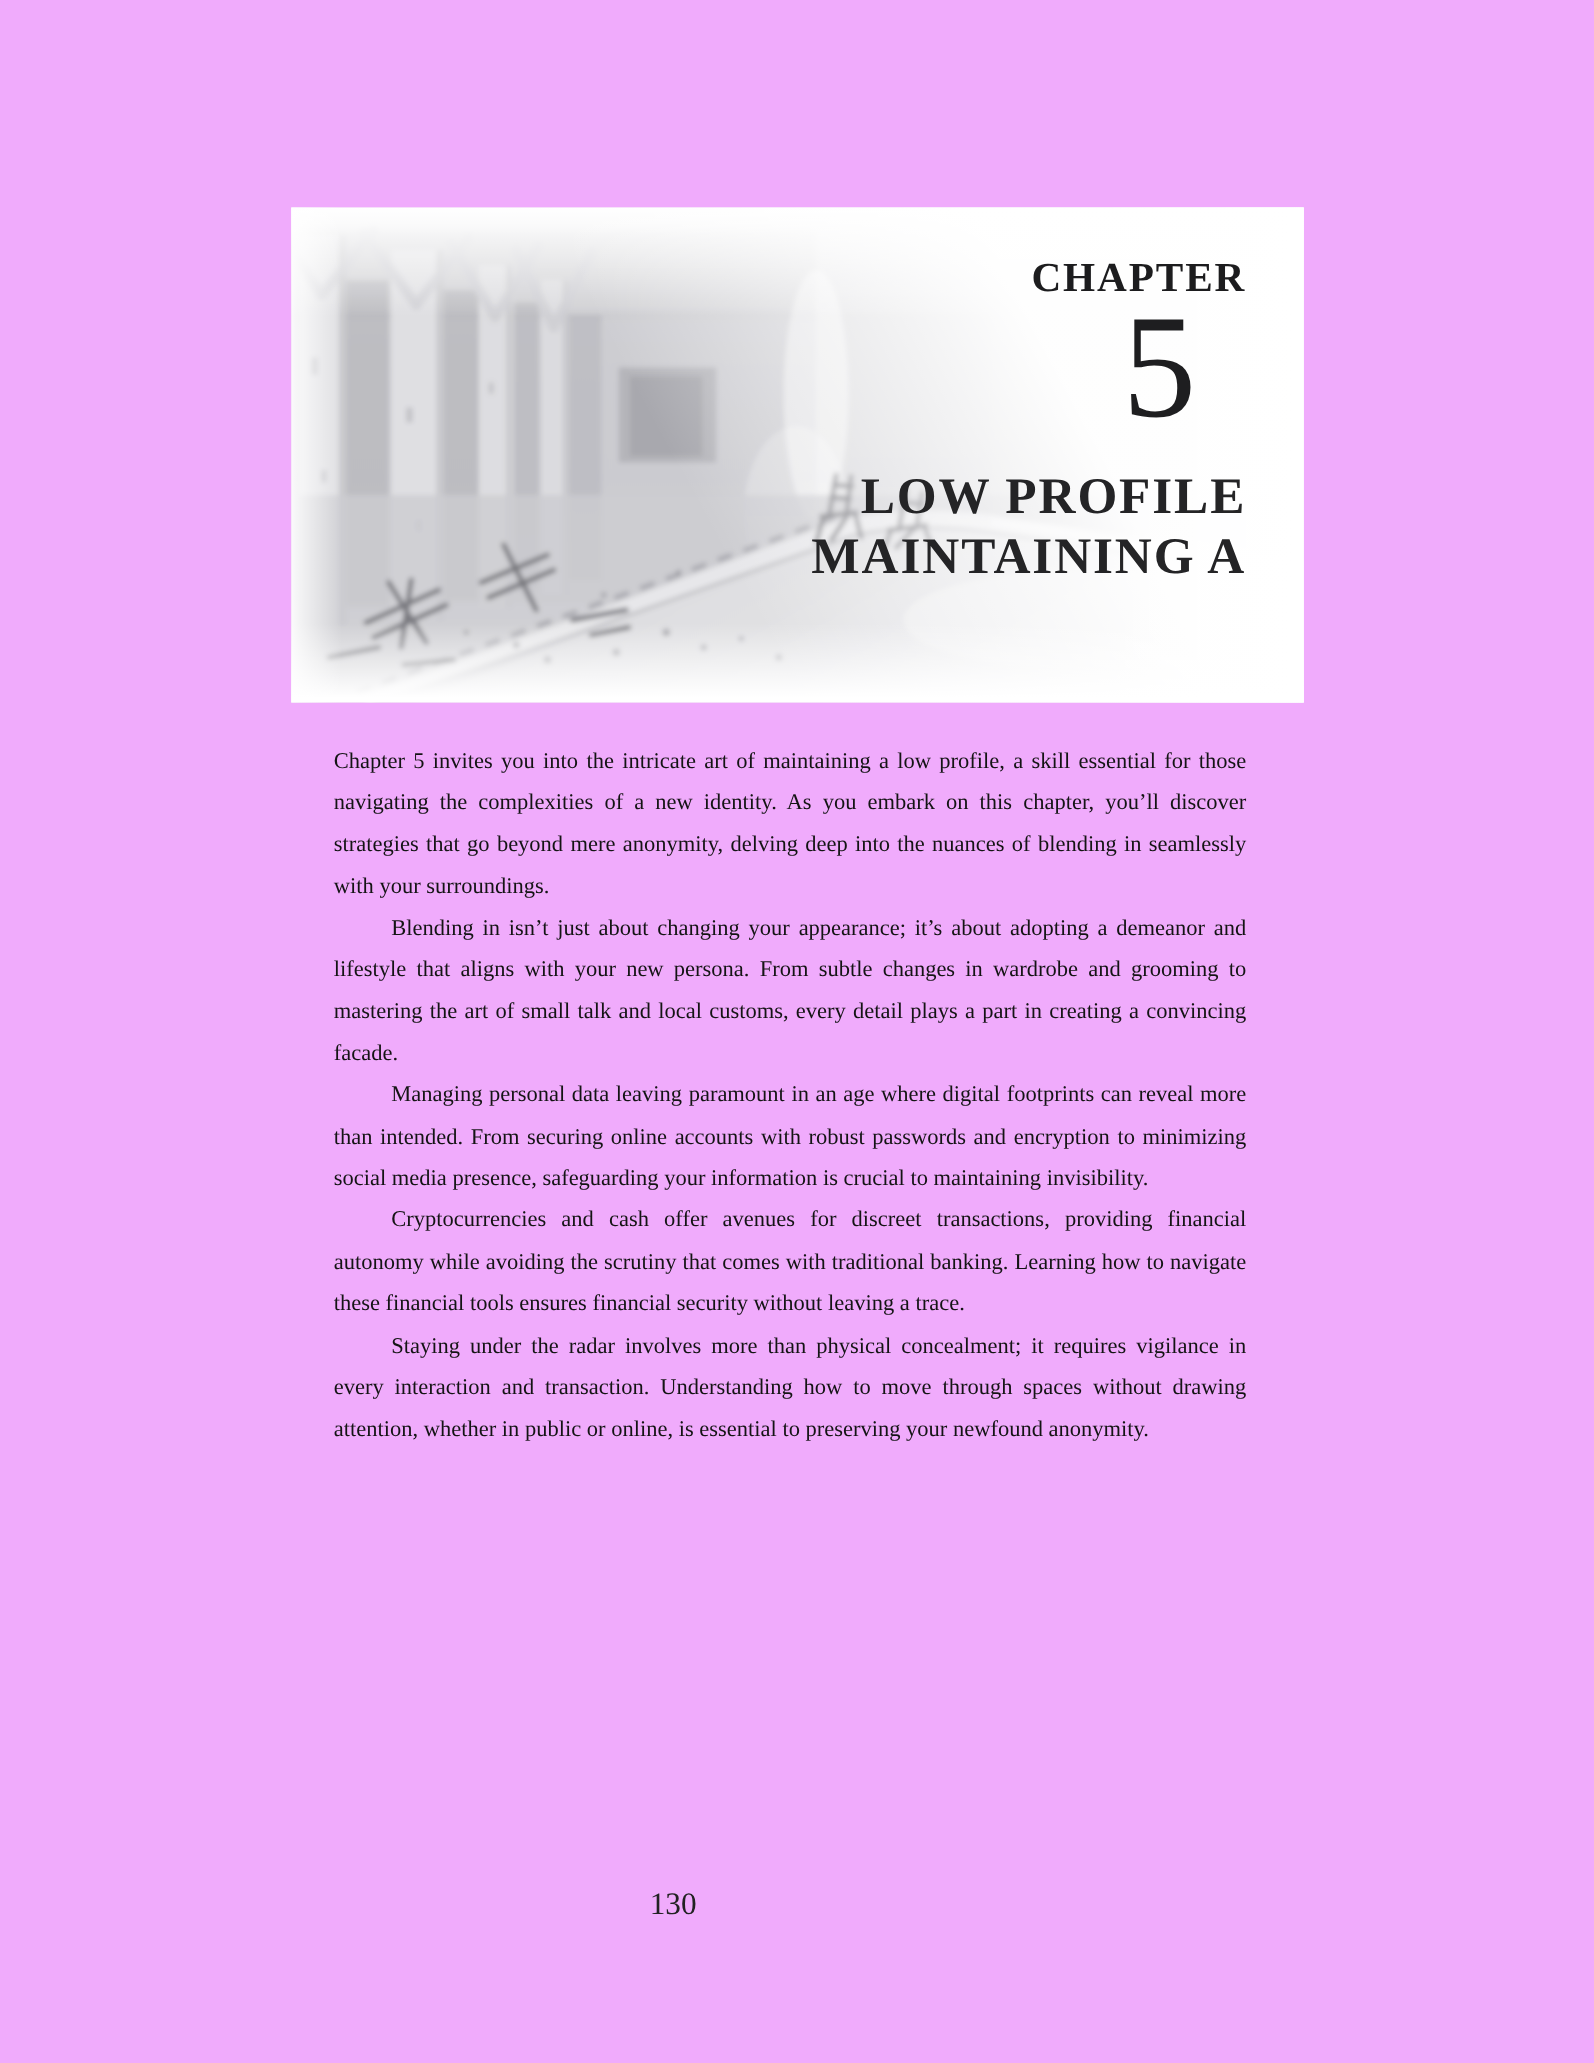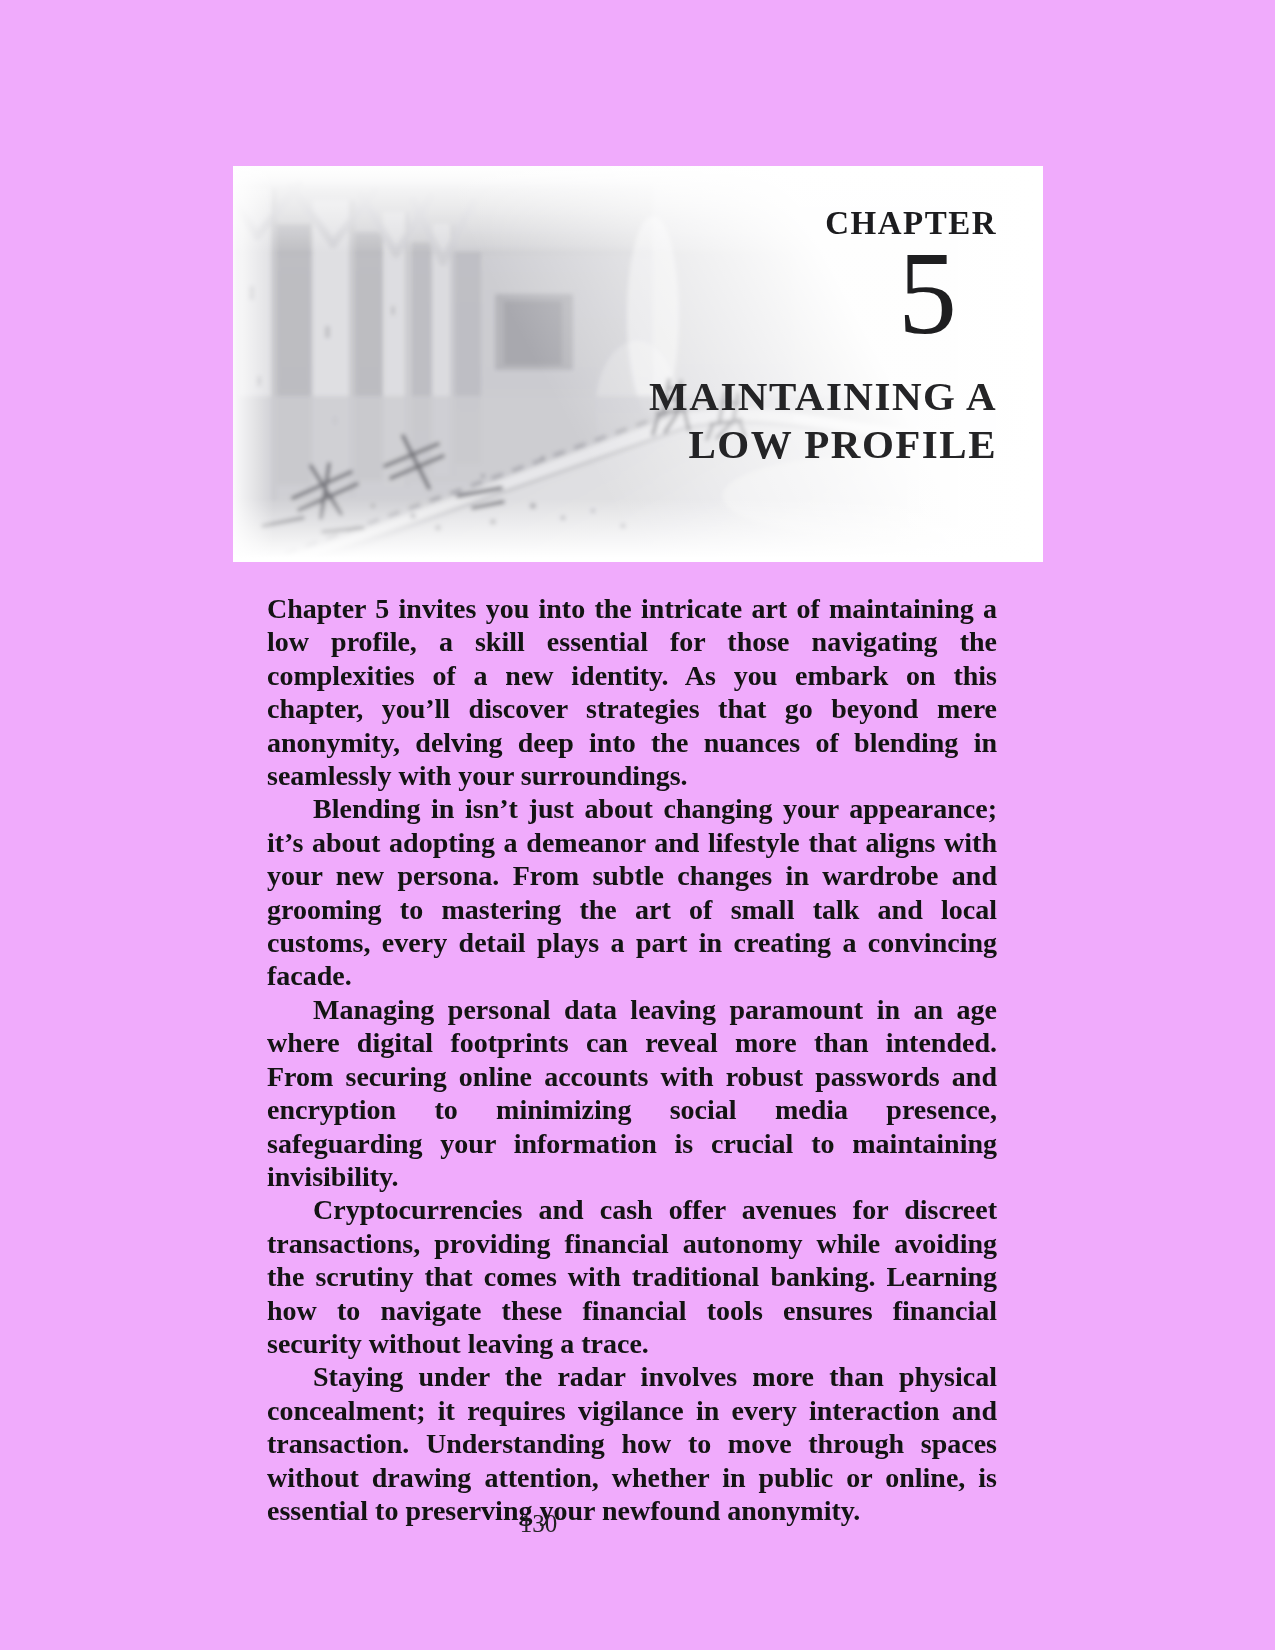--- a/index.html
+++ b/index.html
@@ -37,24 +37,23 @@
     position:absolute;top:372px;right:278px;
     text-align:right;
     font-size:41px;line-height:48px;letter-spacing:1.5px;
     color:#242426;font-weight:bold;
     white-space:nowrap;
   }
 
   
   .body-text{
     position:absolute;left:267px;top:592px;width:730px;
-    font-size:28px;line-height:33.4px;
+    font-size:18px;line-height:33.4px;
     text-align:justify;
     color:#141414;
-    font-weight:bold;
   }
   .body-text p{margin:0;text-indent:46px;}
   .body-text p:first-child{text-indent:0;}
 
   
   .page-number{
     position:absolute;top:1510px;left:0;width:1077px;
     text-align:center;font-size:25px;color:#222;
   }
 </style>
@@ -192,22 +191,22 @@
     <div class="ov f-top"></div>
     <div class="ov f-corner"></div>
     <div class="ov f-right"></div>
     <div class="ov f-bottom"></div>
     <div class="ov f-left"></div>
   </div>
 
   <div class="chapter-label">CHAPTER</div>
   <div class="chapter-number">5</div>
   <div class="chapter-title">
+    <div>LOW PROFILE</div>
     <div>MAINTAINING A</div>
-    <div>LOW PROFILE</div>
   </div>
 
   <div class="body-text">
     <p>Chapter 5 invites you into the intricate art of maintaining a low profile, a skill essential for those navigating the complexities of a new identity. As you embark on this chapter, you’ll discover strategies that go beyond mere anonymity, delving deep into the nuances of blending in seamlessly with your surroundings.</p>
     <p>Blending in isn’t just about changing your appearance; it’s about adopting a demeanor and lifestyle that aligns with your new persona. From subtle changes in wardrobe and grooming to mastering the art of small talk and local customs, every detail plays a part in creating a convincing facade.</p>
     <p>Managing personal data leaving paramount in an age where digital footprints can reveal more than intended. From securing online accounts with robust passwords and encryption to minimizing social media presence, safeguarding your information is crucial to maintaining invisibility.</p>
     <p>Cryptocurrencies and cash offer avenues for discreet transactions, providing financial autonomy while avoiding the scrutiny that comes with traditional banking. Learning how to navigate these financial tools ensures financial security without leaving a trace.</p>
     <p>Staying under the radar involves more than physical concealment; it requires vigilance in every interaction and transaction. Understanding how to move through spaces without drawing attention, whether in public or online, is essential to preserving your newfound anonymity.</p>
   </div>
 

